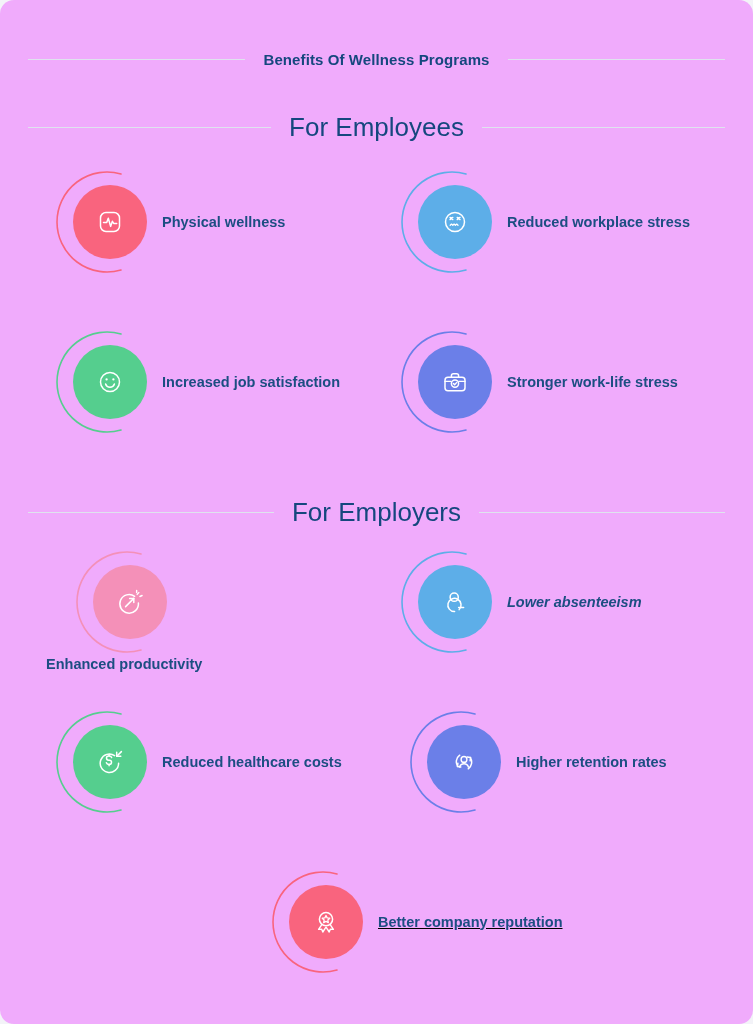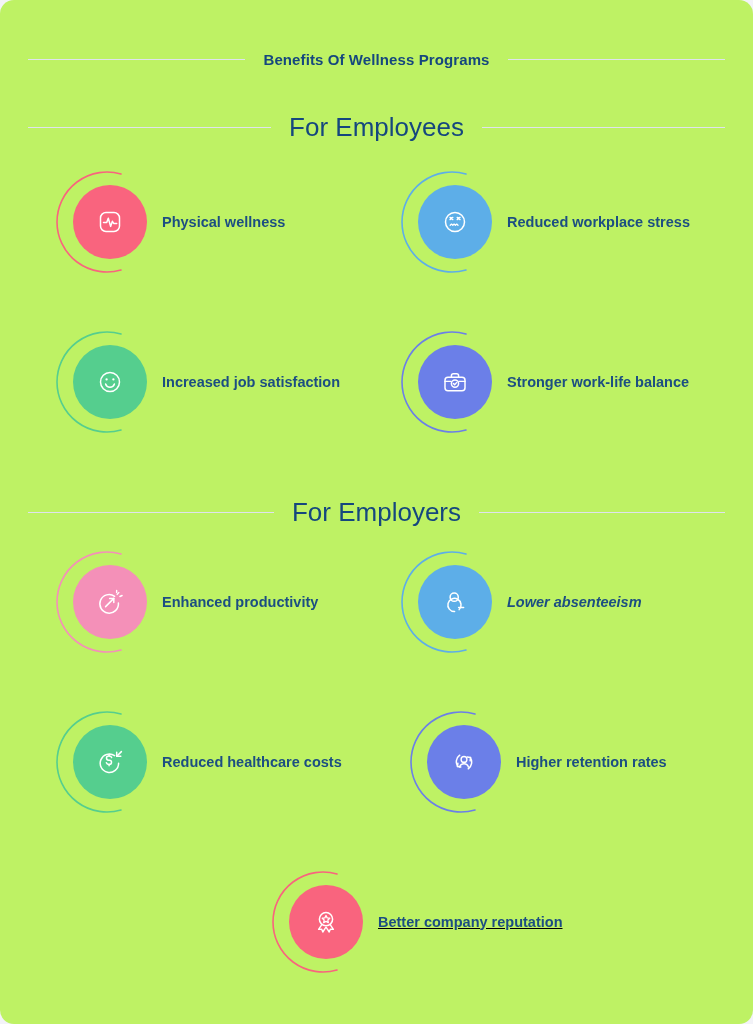--- a/index.html
+++ b/index.html
@@ -10,21 +10,21 @@
     width: 753px;
     height: 1024px;
     background: #f3f3f8;
     font-family: "Liberation Sans", sans-serif;
     overflow: hidden;
   }
   .page {
     position: relative;
     width: 753px;
     height: 1024px;
-    background: #bef264;
+    background: #f0abfc;
     border-radius: 14px;
     box-sizing: border-box;
     overflow: hidden;
   }
 
   
   .rule-row {
     position: absolute;
     left: 0;
     width: 753px;
@@ -170,30 +170,30 @@
       <div class="disc" style="background:#6b7fe8;">
         <svg width="36" height="36" viewBox="0 0 36 36">
           <rect x="8" y="13.2" width="20" height="13.6" rx="3" ry="3" fill="none" stroke="#ffffff" stroke-width="1.5"></rect>
           <path d="M14.4 13.2 v-1.4 a2 2 0 0 1 2 -2 h3.2 a2 2 0 0 1 2 2 v1.4" fill="none" stroke="#ffffff" stroke-width="1.5" stroke-linecap="round"></path>
           <path d="M8 17.4 h6 M22 17.4 h6" fill="none" stroke="#ffffff" stroke-width="1.4" stroke-linecap="round"></path>
           <circle cx="18" cy="19.6" r="3.6" fill="none" stroke="#ffffff" stroke-width="1.5"></circle>
           <path d="M16.4 19.6 l1.2 1.2 l2.2 -2.4" fill="none" stroke="#ffffff" stroke-width="1.4" stroke-linecap="round" stroke-linejoin="round"></path>
         </svg>
       </div>
     </div>
-    <div class="item-label">Stronger work-life balance</div>
+    <div class="item-label">Stronger work-life stress</div>
   </div>
 
   <div class="rule-row" style="top:497px; height:30px;">
     <div class="rule-line left"></div>
     <div class="section-title">For Employers</div>
     <div class="rule-line right"></div>
   </div>
 
-  <div class="item" style="left:46px; top:537px;">
+  <div class="item" style="left:46px; top:537px;flex-direction:column;">
     <div class="badge">
       <svg class="arc" viewBox="0 0 116 130">
         <path d="M75 17 A50 50 0 1 0 75 113" fill="none" stroke="#f490b8" stroke-width="1.6" stroke-linecap="round"></path>
       </svg>
       <div class="disc" style="background:#f490b8;">
         <svg width="36" height="36" viewBox="0 0 36 36">
           <path d="M22.6 12.3 A9.3 9.3 0 1 0 26.4 19" fill="none" stroke="#ffffff" stroke-width="1.5" stroke-linecap="round"></path>
           <path d="M13.6 22.6 l8.2 -8.2" fill="none" stroke="#ffffff" stroke-width="1.5" stroke-linecap="round"></path>
           <path d="M17.6 14.4 h4.2 v4.2" fill="none" stroke="#ffffff" stroke-width="1.5" stroke-linecap="round" stroke-linejoin="round"></path>
           <path d="M25.2 10.4 l1.6 -1.8 M27.9 12.5 l2.2 -1.0 M24.6 8.6 l0.1 -2.2" fill="none" stroke="#ffffff" stroke-width="1.4" stroke-linecap="round"></path>

